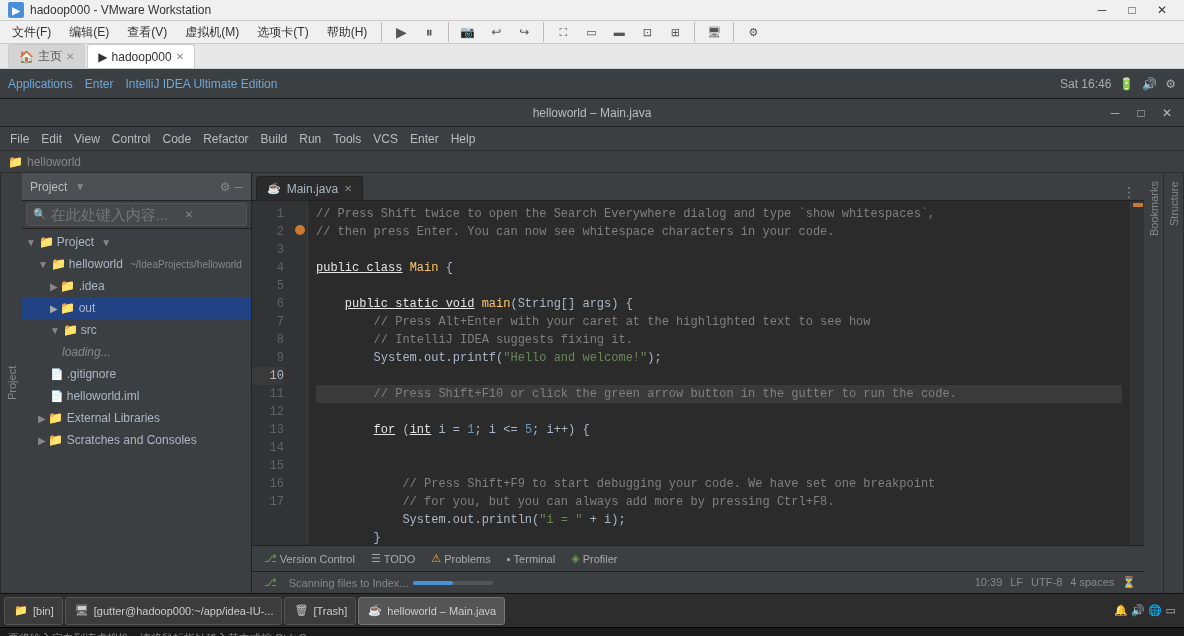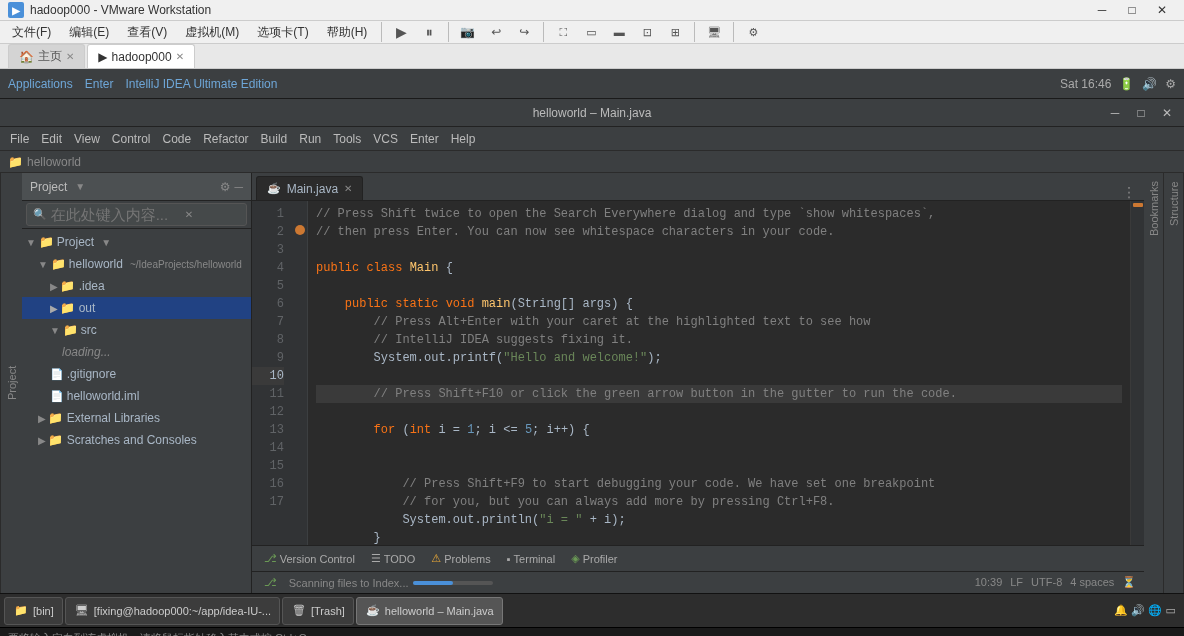--- a/index.html
+++ b/index.html
@@ -290,21 +290,21 @@
     .code-content {
       flex: 1;
       padding: 4px 8px;
       font-family: 'Courier New', monospace;
       font-size: 12px;
       line-height: 18px;
       overflow: auto;
       color: #a9b7c6;
       white-space: pre;
     }
-    .code-content .kw { color: #f97316; }
+    .code-content .kw { color: #e5e5e5; text-decoration: underline; }
     .code-content .cm { color: #808080; }
     .code-content .st { color: #6a8759; }
     .code-content .cl { color: #ffc66d; }
     .code-content .num { color: #6897bb; }
     .code-content .line-hl { background: #3a3a3a; display: block; }
 
     
     .bottom-bar {
       height: 26px;
       background: #3c3f41;
@@ -748,21 +748,21 @@
 
     </div>
 
     <div class="vm-taskbar">
       <div class="taskbar-item">
         <div class="ti-icon">📁</div>
         <span>[bin]</span>
       </div>
       <div class="taskbar-item">
         <div class="ti-icon">🖥</div>
-        <span>[fixing@hadoop000:~/app/idea-IU-...</span>
+        <span>[gutter@hadoop000:~/app/idea-IU-...</span>
       </div>
       <div class="taskbar-item">
         <div class="ti-icon">🗑</div>
         <span>[Trash]</span>
       </div>
       <div class="taskbar-item active">
         <div class="ti-icon" style="color:#f0a020;">☕</div>
         <span>helloworld – Main.java</span>
       </div>
       <div class="taskbar-spacer"></div>

